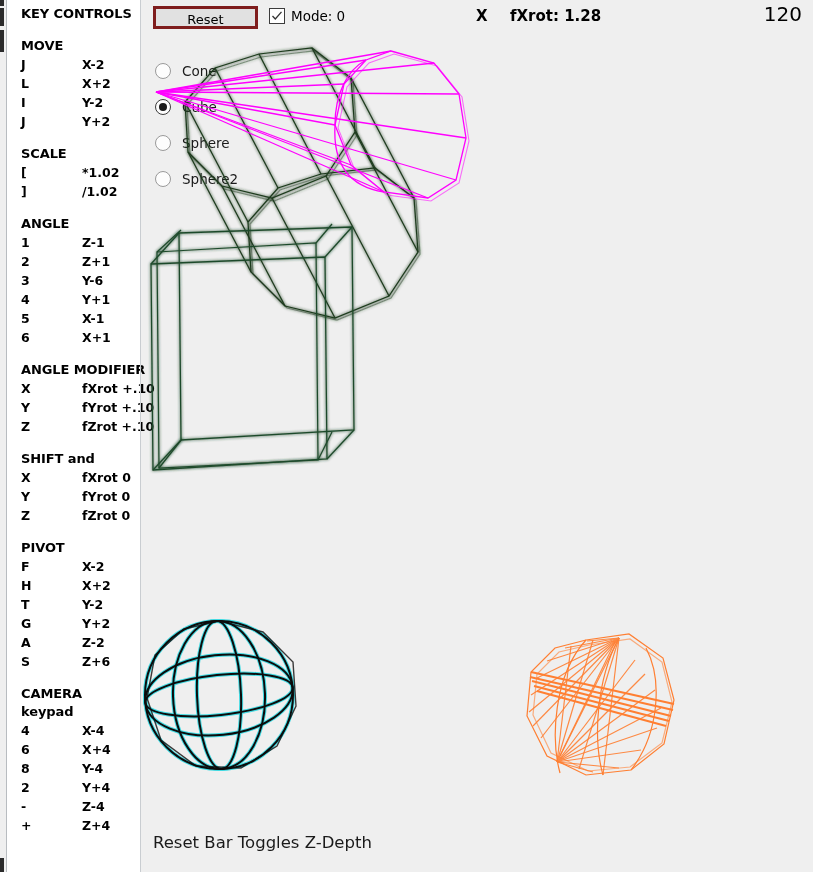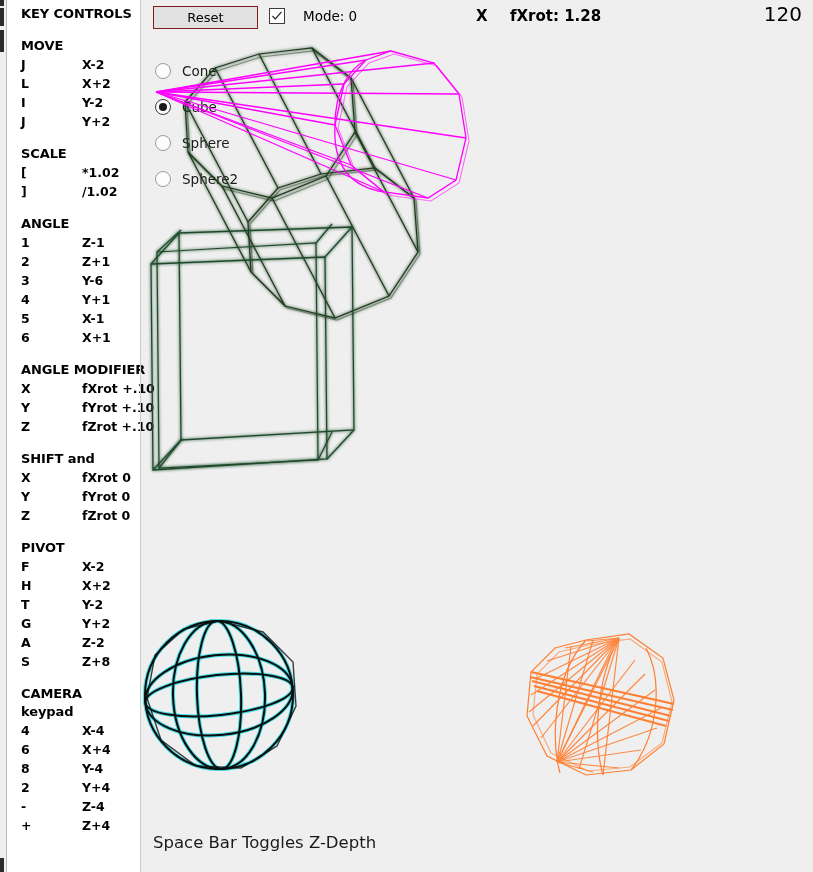--- a/index.html
+++ b/index.html
@@ -87,35 +87,35 @@
   .toolbar {
     position: absolute;
     left: 141px; top: 0;
     width: 672px; height: 40px;
   }
   .reset-btn {
     position: absolute;
     left: 12px; top: 6px;
     width: 105px; height: 23px;
     background: #e1e1e1;
-    border: 1px solid #7f1d1d;
+    border: 3px solid #7f1d1d;
     color: #000;
     font-family: "DejaVu Sans", sans-serif;
     font-size: 13px;
     line-height: 21px;
     text-align: center;
     padding: 0;
     cursor: pointer;
   }
   .mode-wrap {
     position: absolute;
     left: 128px; top: 8px;
     display: flex;
     align-items: center;
-    gap: 18px;
+    gap: 6px;
   }
   .chk {
     width: 14px; height: 14px;
     border: 1px solid #3c3c3c;
     background: #ffffff;
     position: relative;
     display: inline-block;
     cursor: pointer;
   }
   .chk svg { position: absolute; left: 1px; top: 1px; }
@@ -319,21 +319,21 @@
       <div class="sb-row">
           <span class="sb-key">G</span>
           <span class="sb-val">Y+2</span>
         </div>
       <div class="sb-row">
           <span class="sb-key">A</span>
           <span class="sb-val">Z-2</span>
         </div>
       <div class="sb-row">
           <span class="sb-key">S</span>
-          <span class="sb-val">Z+8</span>
+          <span class="sb-val">Z+6</span>
         </div>
       <div class="sb-gap"></div>
 
       <div class="sb-head">CAMERA</div>
       <div class="sb-head">keypad</div>
       <div class="sb-row">
           <span class="sb-key">4</span>
           <span class="sb-val">X-4</span>
         </div>
       <div class="sb-row">
@@ -535,15 +535,15 @@
           <line x1="396" y1="651" x2="525" y2="686"></line>
         </g>
 
         <path d="M445,600 C412,636 410,700 419,733"></path>
         <path d="M478,598 C455,640 452,700 462,735"></path>
         <path d="M490,730 C518,694 522,640 505,608"></path>
       </g>
     </svg>
   </div>
 
-  <div class="footer">Space Bar Toggles Z-Depth</div>
+  <div class="footer">Reset Bar Toggles Z-Depth</div>
 
 </div>
 
 </body></html>

